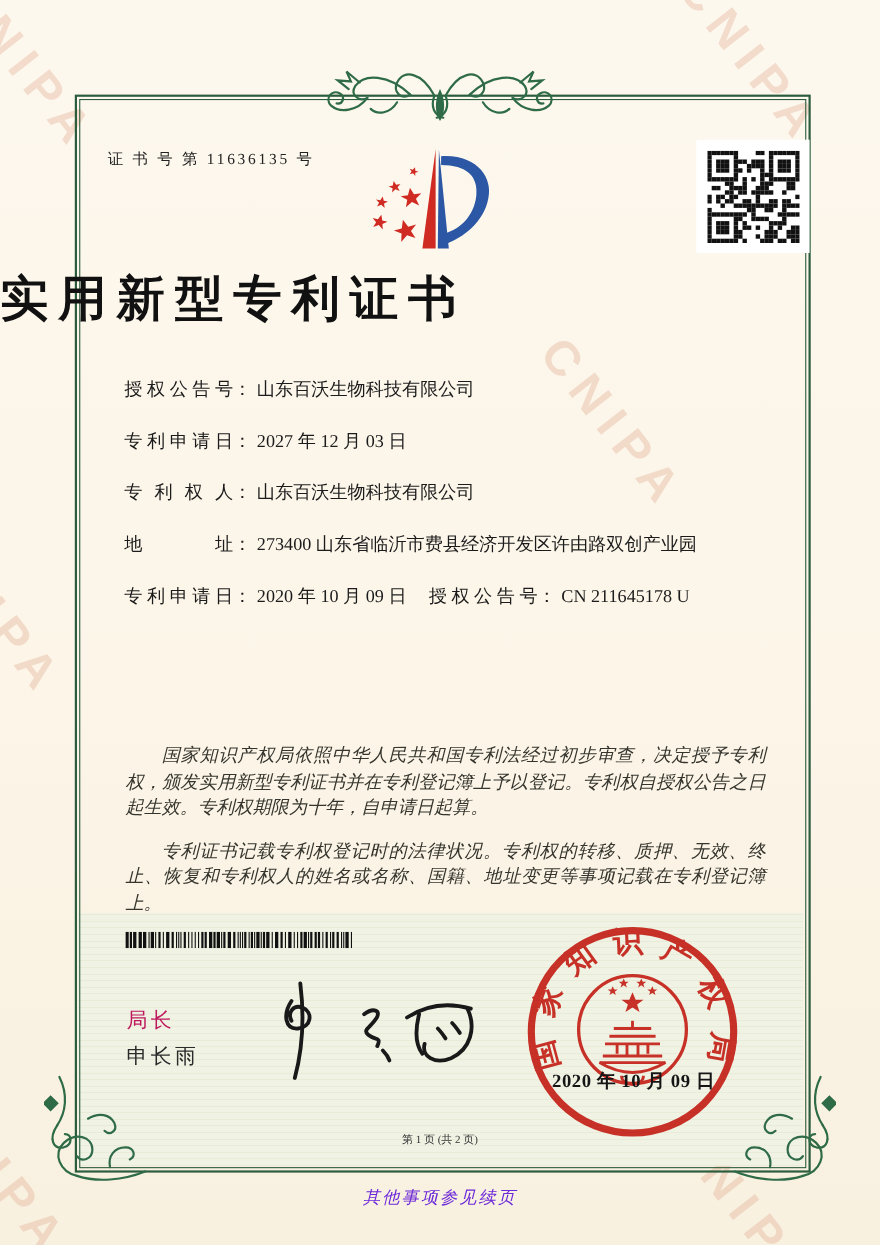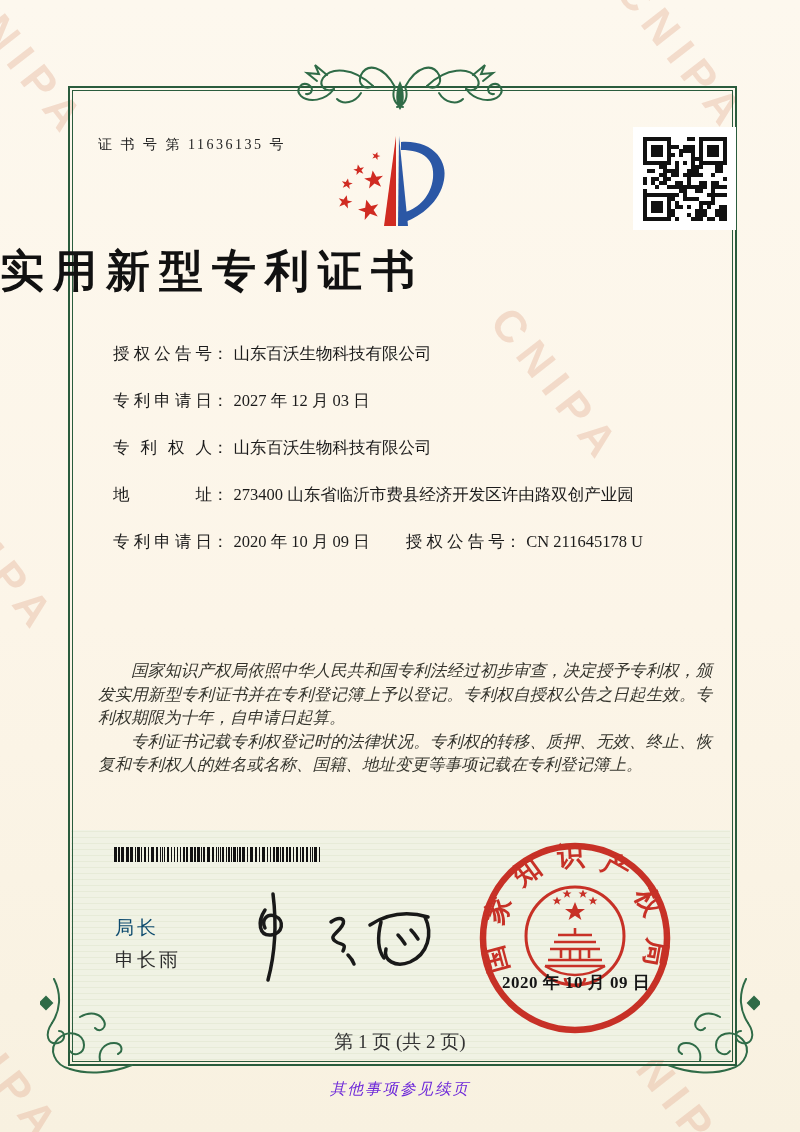--- a/index.html
+++ b/index.html
@@ -37,39 +37,39 @@
 
   .logo{left:329px;top:118px;z-index:5}
 
   .title{left:0;top:242px;width:800px;z-index:5;
     font-size:44px;font-weight:bold;letter-spacing:9px;color:#111}
 
   .fields{left:113px;top:341px;width:606px;font-size:16.5px;z-index:5;color:#1b1b1b}
   .frow{margin-bottom:21px;white-space:nowrap;height:26px;line-height:26px}
   .flabel{display:inline-block;width:99px;text-align:justify;text-align-last:justify}
   .fval{margin-left:5px}
-  .pair2{margin-left:32px}
+  .pair2{margin-left:16px}
 
   .paras{left:98px;top:659px;width:614px;z-index:5;
     font-size:16.5px;line-height:23.6px;font-style:italic;color:#35352e;text-align:justify}
-  .paras p{margin:0;text-indent:2em}
+  .paras p{margin:16px;text-indent:2em}
 
   .barcode{left:114px;top:847px;z-index:5}
 
   .sig-title{left:115px;top:915px;z-index:5;font-family:Liberation Serif, serif;
-    font-size:19px;letter-spacing:3px;color:#0c4a6e;font-weight:500}
+    font-size:19px;letter-spacing:3px;color:#be185d;font-weight:500}
   .sig-name{left:115px;top:947px;z-index:5;font-family:Liberation Serif, serif;
     font-size:19px;letter-spacing:3px;color:#2a2a2a;font-weight:500}
   .signature{left:235px;top:888px;z-index:6}
 
   .seal{left:475px;top:838px;z-index:7;mix-blend-mode:multiply;opacity:.95}
   .seal-date{left:478px;top:971px;width:196px;text-align:center;z-index:8;
     font-size:17px;font-weight:600;letter-spacing:.5px;color:#151515}
 
-  .page-info{left:0;top:1029px;width:800px;text-align:center;z-index:5;font-size:19px;color:#333}
+  .page-info{left:0;top:1029px;width:800px;text-align:center;z-index:5;font-size:10px;color:#333}
   .note{left:0;top:1079px;width:800px;text-align:center;z-index:5;
     font-size:15.5px;font-style:italic;color:#6d28d9;letter-spacing:2px}
 </style>
 </head>
 <body>
 
 <div class="wm" style="left:-15px;top:-28px">CNIPA</div>
 <div class="wm" style="left:645px;top:-34px">CNIPA</div>
 <div class="wm" style="left:520px;top:298px">CNIPA</div>
 <div class="wm" style="left:-45px;top:468px">CNIPA</div>

